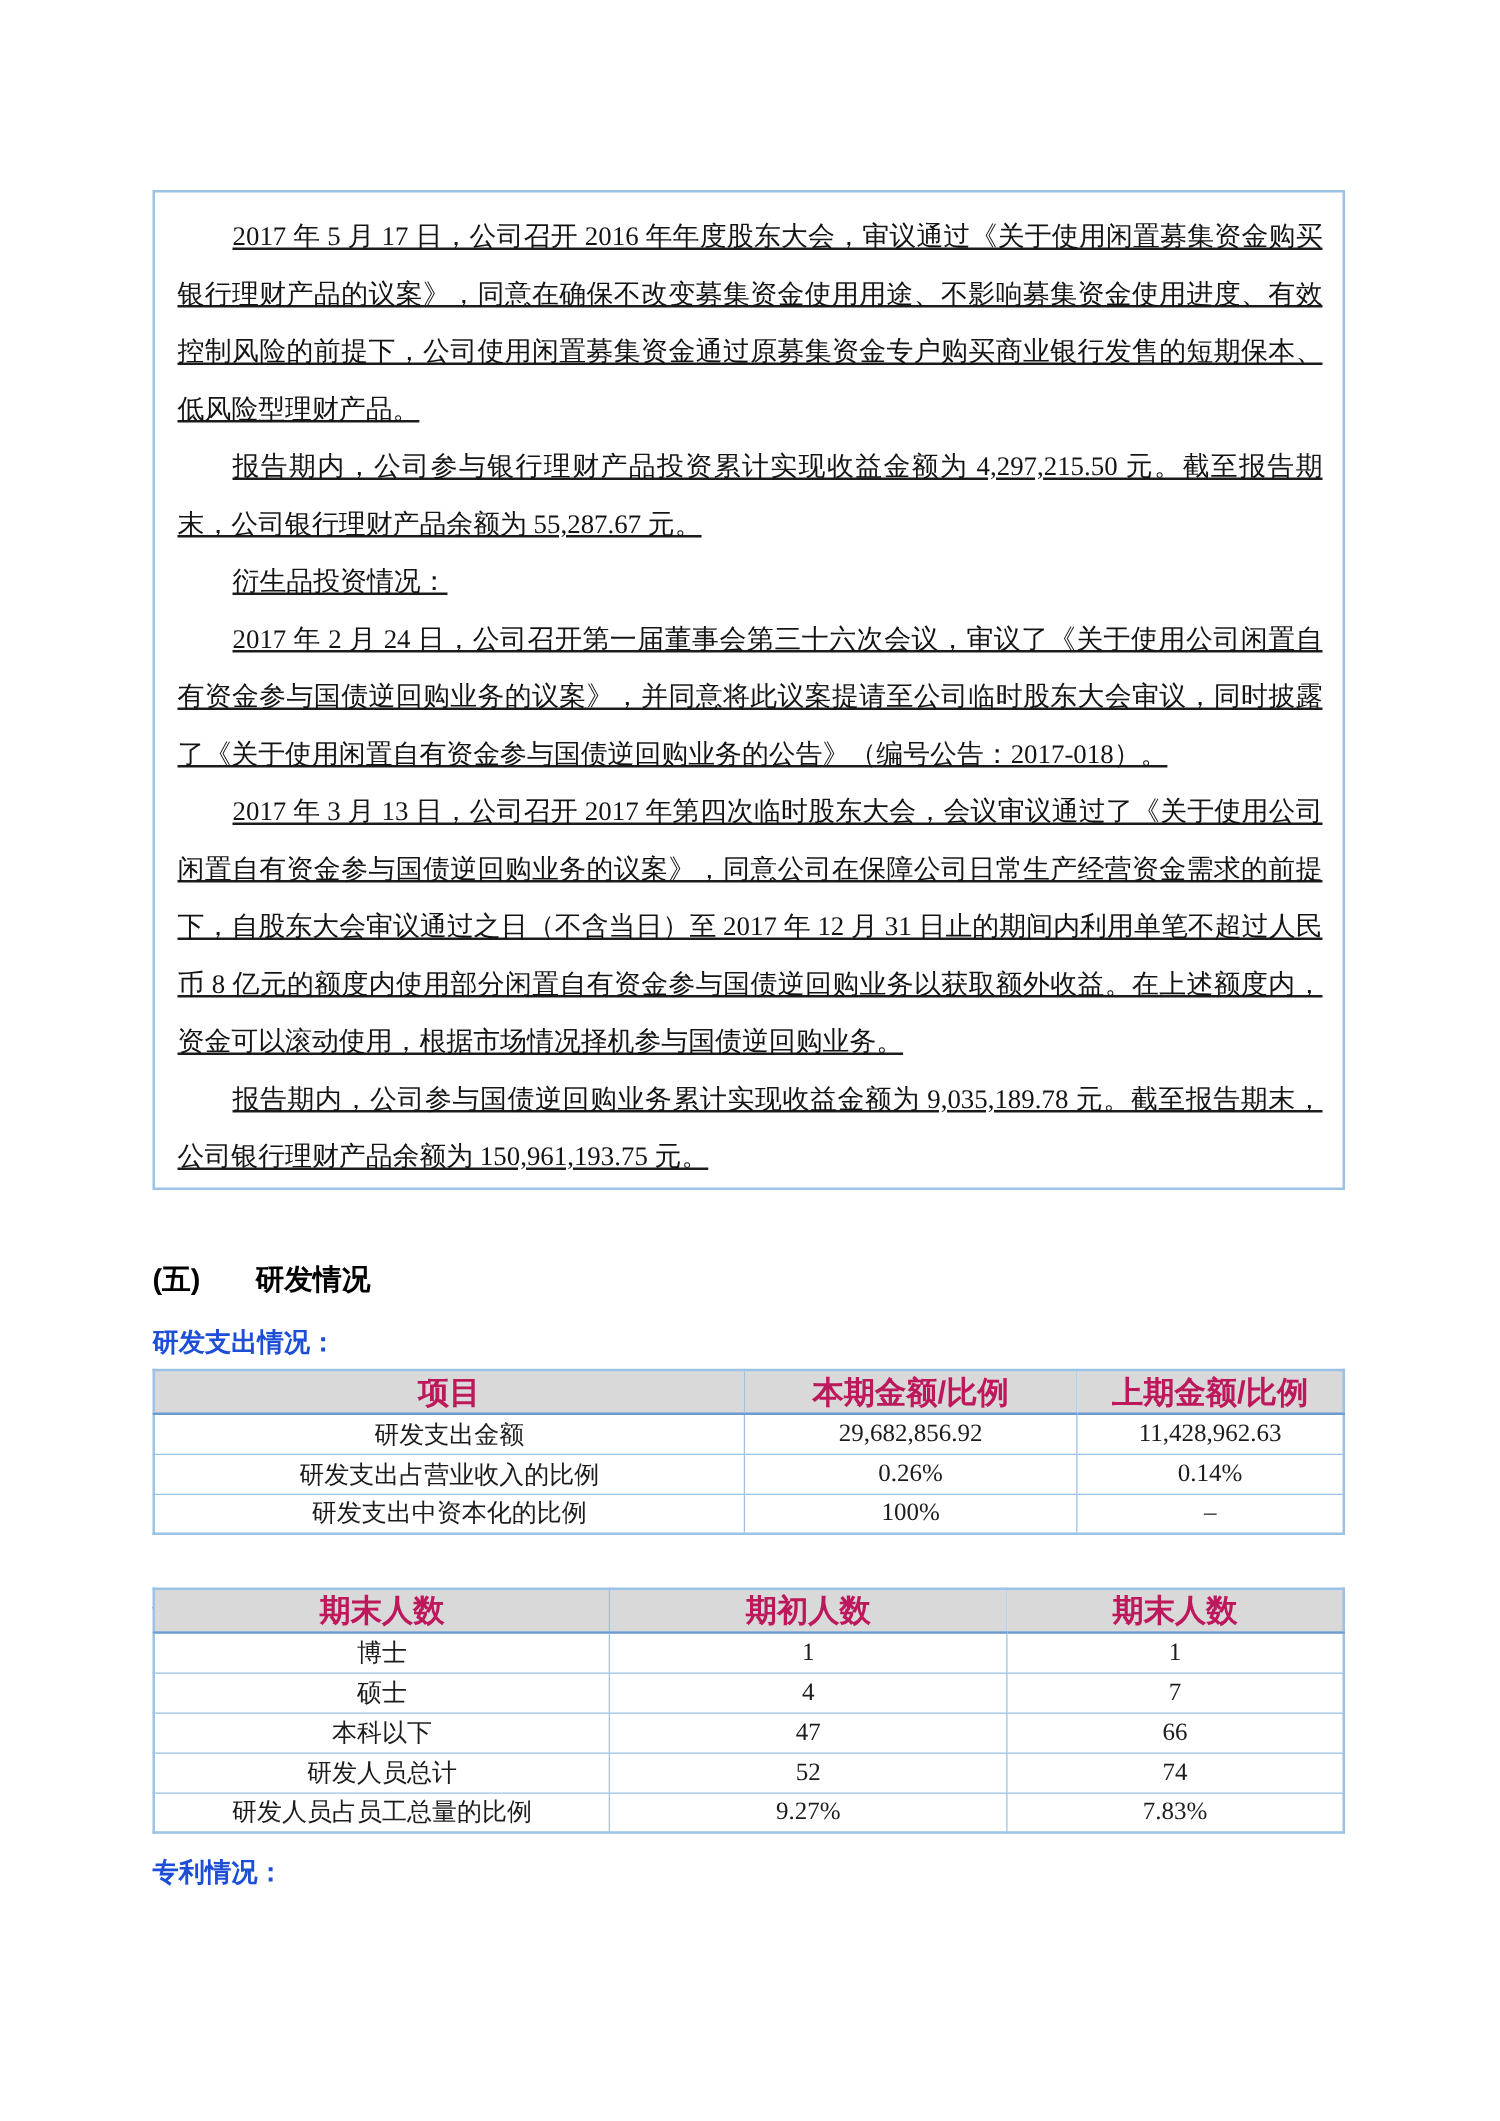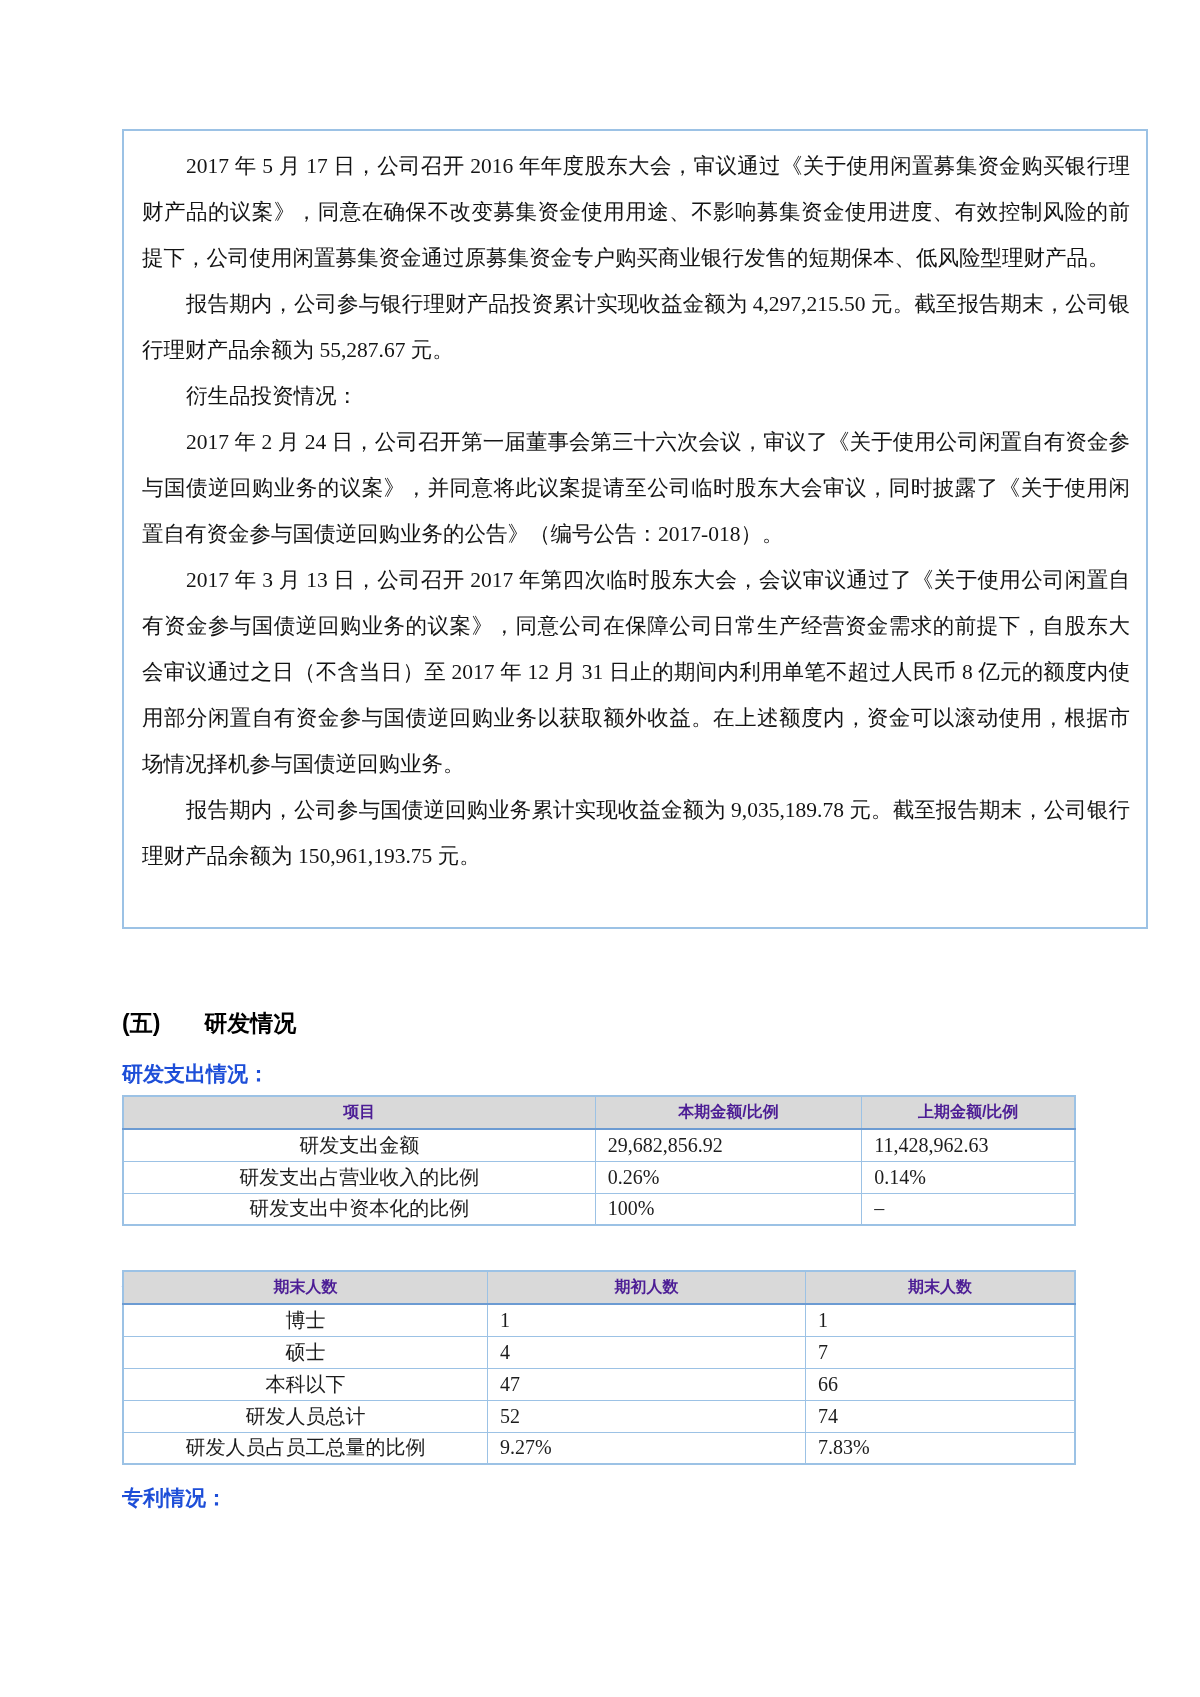--- a/index.html
+++ b/index.html
@@ -6,23 +6,23 @@
   html,body { background:#f6f6f6; }
   body {
     width:1200px; height:1697px; position:relative; margin:0 auto;
     background:#ffffff; color:#1c1c1c;
     font-family:"Liberation Serif","DejaVu Serif",serif;
   }
   .page { position:absolute; inset:0; }
 
   
   .textbox {
-    position:absolute; left:122px; top:129px; width:1026px; height:800px;
+    position:absolute; left:122px; top:152px; width:954px; height:800px;
     border:2px solid #9CC2E5; background:#ffffff;
-    padding:12px 16px 0 18px; overflow:hidden;
+    padding:12px 16px 0 18px; overflow:hidden;text-decoration:underline;
   }
   .textbox p {
     font-size:21.5px; line-height:46px; text-indent:44px;
     text-align:justify; color:#141414;
   }
 
   
   .section-heading {
     position:absolute; left:122px; top:1008px;
     font-family:"Liberation Sans","DejaVu Sans",sans-serif;
@@ -49,24 +49,24 @@
   .table-expenditure { top:1095px; }
   .table-personnel   { top:1270px; }
   .doc-table th, .doc-table td {
     border:1px solid #9CC2E5; height:32px; padding:0 12px;
     overflow:hidden; white-space:nowrap;
   }
   .doc-table thead th {
     background:#D9D9D9; text-align:center; height:33px;
     border-bottom:2px solid #6C9BD2;
     font-family:"Liberation Sans","DejaVu Sans",sans-serif;
-    font-weight:bold; font-size:16px; color:#4c1d95;
+    font-weight:bold; font-size:25px; color:#be185d;
   }
   .doc-table td.c { text-align:center; }
-  .doc-table td.r { text-align:left; font-family:"Liberation Serif","DejaVu Serif",serif; }
+  .doc-table td.r { text-align:center; font-family:"Liberation Serif","DejaVu Serif",serif; }
 </style>
 </head>
 <body>
 
 <div class="page">
 
   <div class="textbox">
     <p>2017 年 5 月 17 日，公司召开 2016 年年度股东大会，审议通过《关于使用闲置募集资金购买银行理财产品的议案》，同意在确保不改变募集资金使用用途、不影响募集资金使用进度、有效控制风险的前提下，公司使用闲置募集资金通过原募集资金专户购买商业银行发售的短期保本、低风险型理财产品。</p>
     <p>报告期内，公司参与银行理财产品投资累计实现收益金额为 4,297,215.50 元。截至报告期末，公司银行理财产品余额为 55,287.67 元。</p>
     <p>衍生品投资情况：</p>

